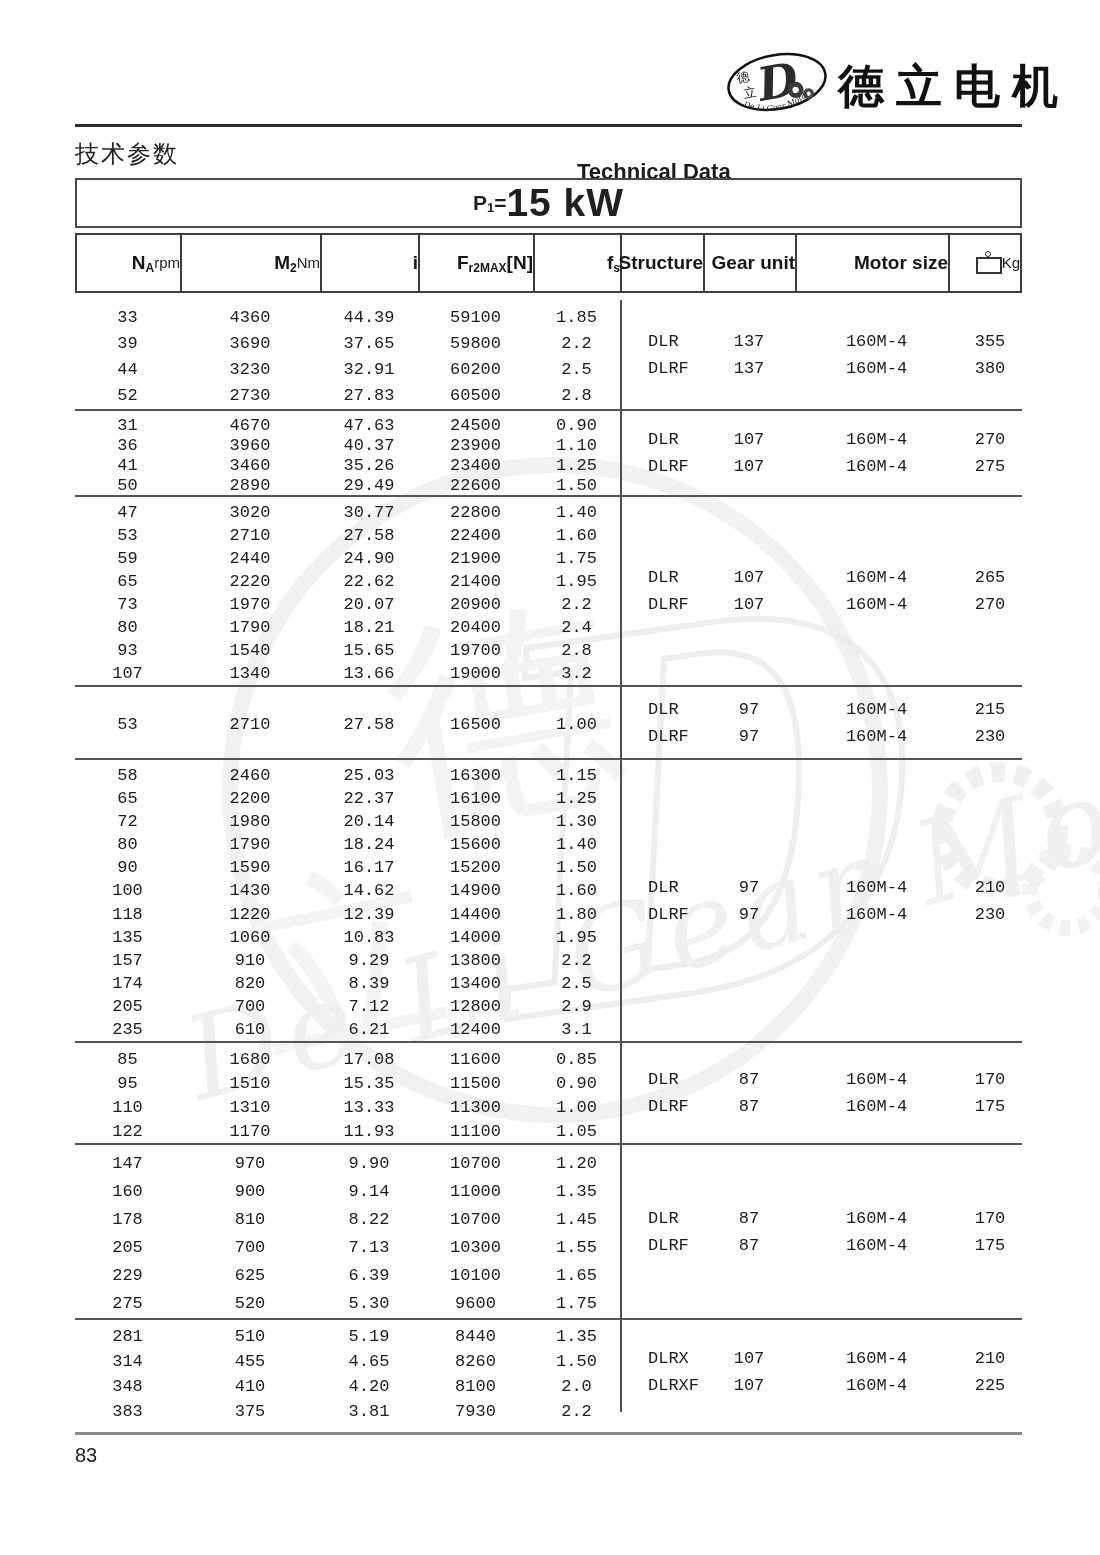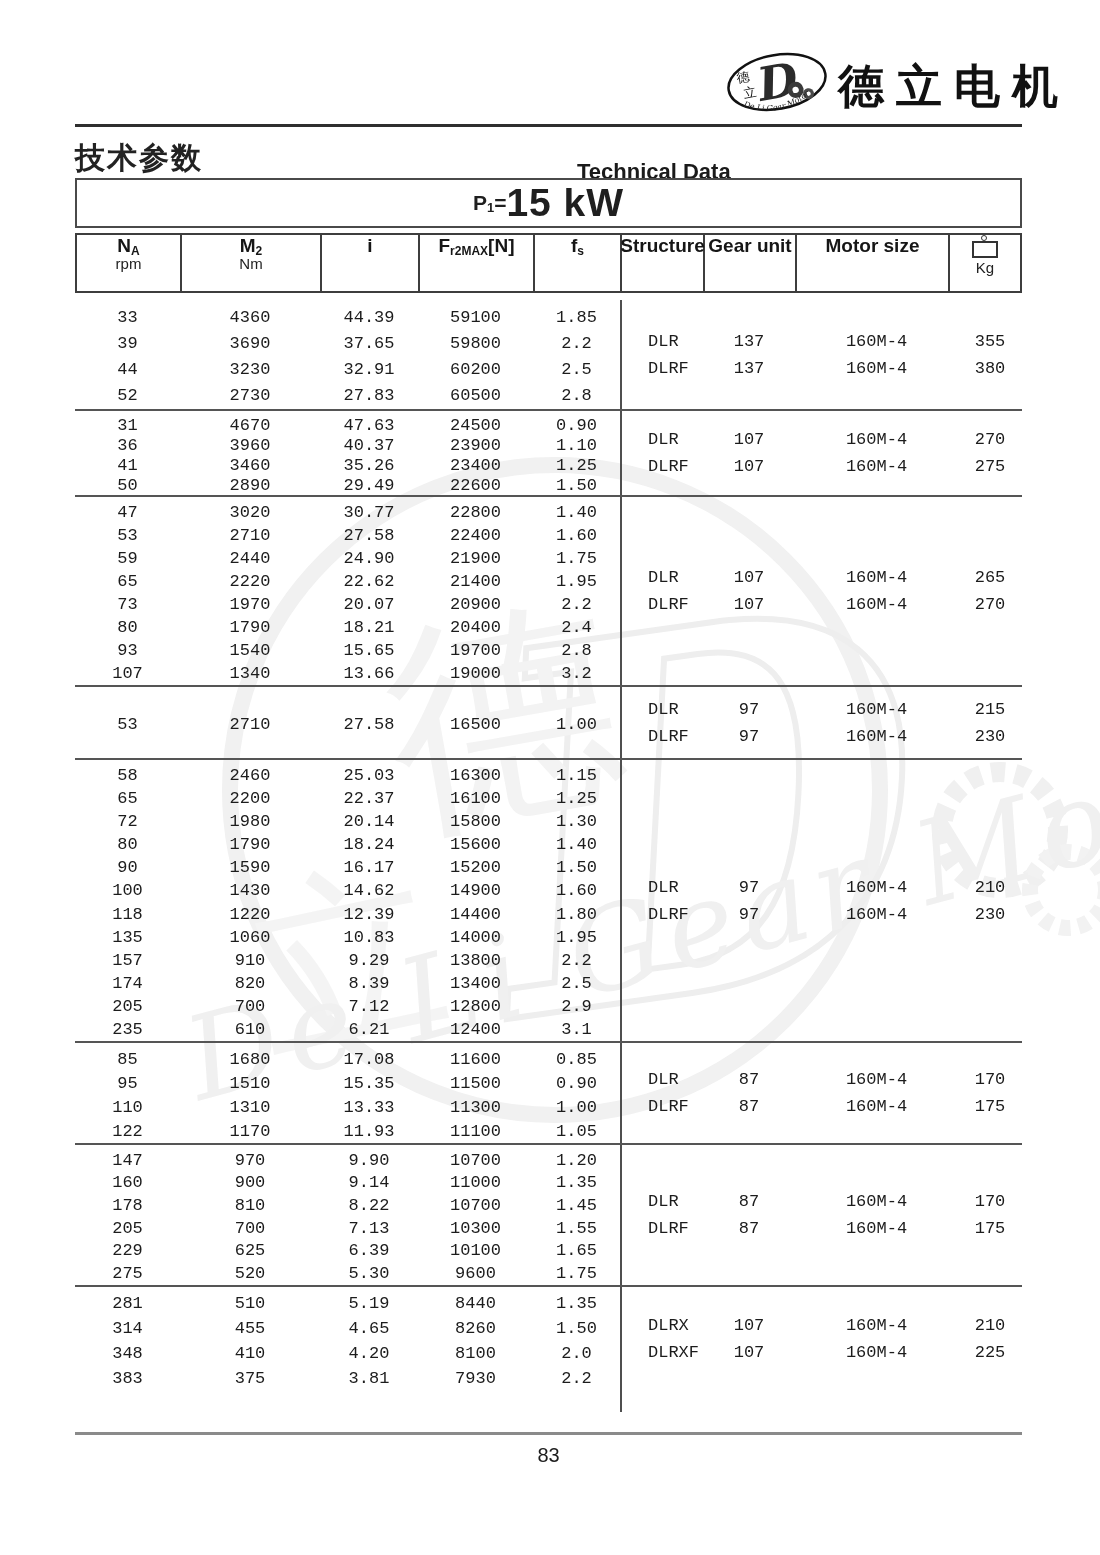--- a/index.html
+++ b/index.html
@@ -7,37 +7,37 @@
         font-family:"Liberation Sans", sans-serif;color:#1f1f1f;}
   .layer{position:absolute;inset:0;}
   .content{z-index:2;}
   .watermark{z-index:1;pointer-events:none;}
 
   
   .brand-logo{position:absolute;left:722px;top:46px;}
   .brand-name{position:absolute;left:838px;top:56px;font-family:"DejaVu Serif", serif;
               font-size:46px;font-weight:bold;letter-spacing:12px;color:#111;white-space:nowrap;}
   .top-rule{position:absolute;left:75px;top:124px;width:947px;height:3px;background:#2e2e2e;}
-  .title-cn{position:absolute;left:75px;top:138px;font-size:30px;color:#222;letter-spacing:2px;font-weight:bold;}
+  .title-cn{position:absolute;left:75px;top:138px;font-size:24px;color:#222;letter-spacing:2px;}
   .title-en{position:absolute;left:577px;top:159px;font-size:22px;font-weight:bold;color:#1a1a1a;}
 
   
   .power-box{position:absolute;left:75px;top:178px;width:947px;height:50px;box-sizing:border-box;
              border:2px solid #4a4a4a;display:flex;align-items:center;justify-content:center;}
   .power-box .p{font-size:21px;font-weight:bold;}
   .power-box .psub{font-size:13px;font-weight:bold;position:relative;top:4px;}
   .power-box .peq{font-size:21px;font-weight:bold;}
   .power-box .pval{font-size:39px;font-weight:bold;letter-spacing:1px;}
 
   
   .head-table{position:absolute;left:75px;top:233px;width:947px;height:60px;box-sizing:border-box;
               border:2px solid #3d3d3d;display:grid;
               grid-template-columns:105px 140px 98px 115px 87px 83px 92px 153px auto;}
-  .hcell{border-right:2px solid #3d3d3d;display:flex;flex-direction:column;align-items:center;
-         justify-content:flex-start;line-height:1.12;}
+  .hcell{border-right:2px solid #3d3d3d;display:flex;flex-direction:row;align-items:center;
+         justify-content:flex-end;line-height:1.12;}
   .hcell:last-child{border-right:none;}
   .hmain{font-size:19px;font-weight:bold;color:#161616;white-space:nowrap;}
   .hsub{font-size:12px;font-weight:bold;position:relative;top:3px;}
   .hunit{font-size:15px;color:#222;}
   .kg-icon{width:26px;height:24px;position:relative;margin-bottom:1px;}
   .kg-icon .knob{width:6px;height:6px;border:1.5px solid #333;border-radius:50%;
                  position:absolute;left:9px;top:0;background:#fff;box-sizing:border-box;}
   .kg-icon .block{width:26px;height:17px;border:2px solid #333;position:absolute;left:0;top:6px;
                   box-sizing:border-box;background:#fff;}
 
@@ -49,21 +49,21 @@
              width:545px;padding-top:4px;box-sizing:border-box;}
   .drow{display:grid;grid-template-columns:105px 140px 98px 115px 87px;align-items:center;}
   .drow span{text-align:center;font-size:17px;color:#1c1c1c;}
   .right-block{position:absolute;left:545px;top:50%;transform:translateY(-50%);width:402px;}
   .rrow{display:grid;grid-template-columns:83px 92px 163px 64px;align-items:center;height:27px;}
   .rrow span{text-align:center;font-size:17px;color:#1c1c1c;}
   .rrow .cell-structure{text-align:left;padding-left:28px;}
 
   
   .footer-rule{position:absolute;left:75px;top:1432px;width:947px;height:2.5px;background:#8a8a8a;}
-  .page-number{position:absolute;left:75px;top:1444px;width:947px;text-align:center;
+  .page-number{position:absolute;left:75px;top:1444px;width:947px;text-align:left;
                font-size:20px;color:#1c1c1c;}
 </style>
 </head>
 <body>
 
 <div class="page">
 
   <div class="layer watermark">
     <svg width="1100" height="1555" viewBox="0 0 1100 1555">
       <g opacity="0.5">
@@ -481,21 +481,21 @@
               <span class="cell-weight">170</span>
             </div>
             <div class="rrow">
               <span class="cell-structure">DLRF</span>
               <span class="cell-gear-unit">87</span>
               <span class="cell-motor-size">160M-4</span>
               <span class="cell-weight">175</span>
             </div>
           </div>
         </div>
-        <div class="group" style="height: 142px;">
+        <div class="group" style="height: 175px;">
           <div class="left-rows">
             <div class="drow">
               <span>147</span>
               <span>970</span>
               <span>9.90</span>
               <span>10700</span>
               <span>1.20</span>
             </div>
             <div class="drow">
               <span>160</span>

